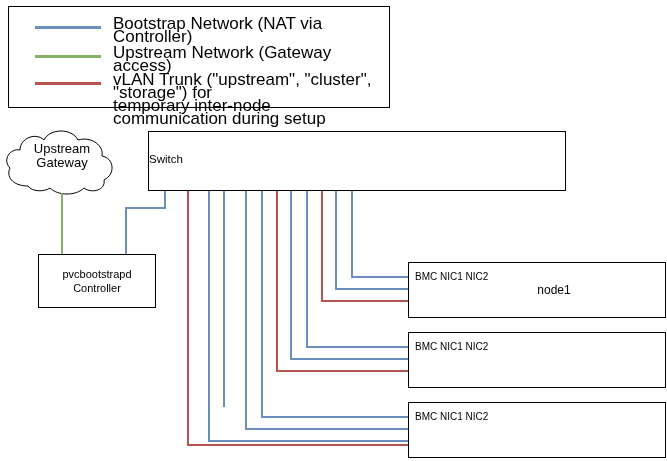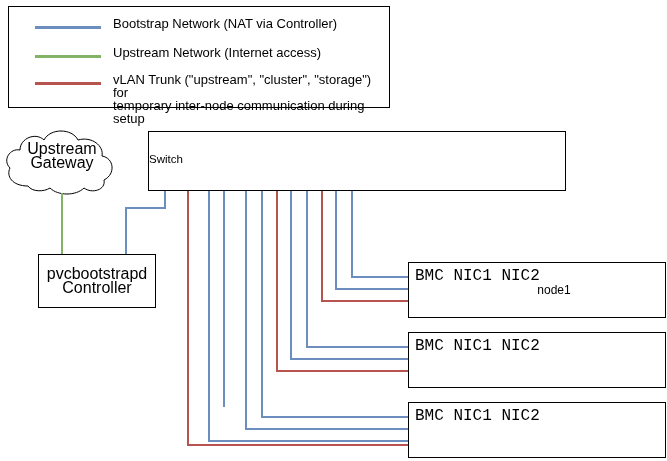--- a/index.html
+++ b/index.html
@@ -42,44 +42,43 @@
     position: absolute;
     left: 26px;
     width: 66px;
     height: 3px;
     top: 9px;
   }
   .legend-label {
     position: absolute;
     left: 104px;
     top: 0px;
-    font-size: 13px;
+    font-size: 17px;
     color: #000000;
     line-height: 13px;
     white-space: pre-line;
   }
   .node-box {
     position: absolute;
     border: 1px solid #000000;
     background: #ffffff;
     box-sizing: border-box;
   }
   .node-title {
     position: absolute;
     font-size: 12px;
     color: #000000;
     text-align: center;
   }
   .nic-labels {
     position: absolute;
     left: 6px;
-    font-size: 16px;
+    font-size: 10px;
     color: #000000;
     line-height: 15px;
-    font-family: Liberation Mono, monospace;
   }
   .switch-box {
     position: absolute;
     left: 148px;
     top: 131px;
     width: 418px;
     height: 60px;
     border: 1px solid #000000;
     background: #ffffff;
     box-sizing: border-box;
@@ -100,32 +99,32 @@
     height: 54px;
     border: 1px solid #000000;
     background: #ffffff;
     box-sizing: border-box;
   }
   .controller-label {
     position: absolute;
     width: 100%;
     top: 12px;
     text-align: center;
-    font-size: 16px;
+    font-size: 11px;
     color: #000000;
     line-height: 14px;
     white-space: pre-line;
   }
   .cloud-label {
     position: absolute;
     left: 14px;
     top: 142px;
     width: 96px;
     text-align: center;
-    font-size: 16px;
+    font-size: 13px;
     color: #000000;
     line-height: 14px;
     white-space: pre-line;
   }
 </style>
 </head>
 <body>
 
 <div id="stage">
 
@@ -171,21 +170,21 @@
     </g>
   </svg>
 
   <div class="legend-box">
     <div class="legend-row" style="top:10px;">
       <div class="legend-swatch" style="background:#6c8ebf;"></div>
       <div class="legend-label">Bootstrap Network (NAT via Controller)</div>
     </div>
     <div class="legend-row" style="top:39px;">
       <div class="legend-swatch" style="background:#82b366;"></div>
-      <div class="legend-label">Upstream Network (Internet access)</div>
+      <div class="legend-label">Upstream Network (Gateway access)</div>
     </div>
     <div class="legend-row" style="top:66px;height:34px;">
       <div class="legend-swatch" style="background:#b85450;"></div>
       <div class="legend-label">vLAN Trunk ("upstream", "cluster", "storage") for
 temporary inter-node communication during setup</div>
     </div>
   </div>
 
   <div class="cloud-label">Upstream
 Gateway</div>

